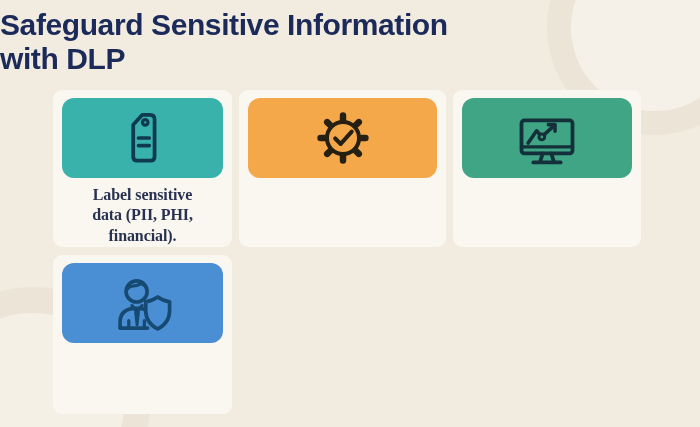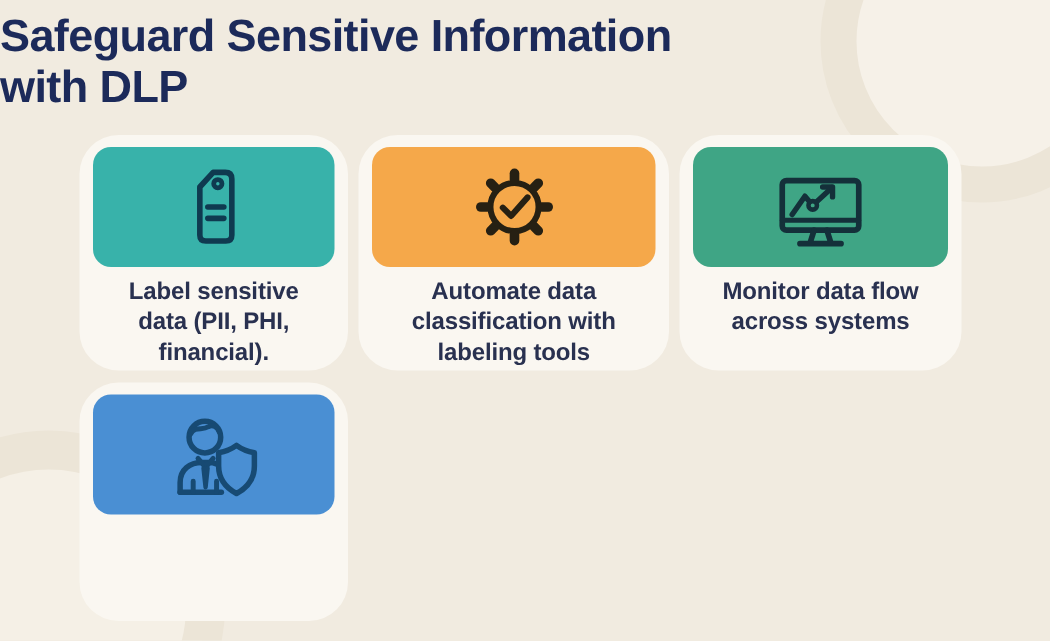--- a/index.html
+++ b/index.html
@@ -28,22 +28,23 @@
   }
   .cards {
     position:absolute; left:53px; top:90px;
     display:grid;
     grid-template-columns:179px 207px 188px;
     grid-template-rows:157px 159px;
     gap:8px 7px;
   }
   .card {
     background: var(--card-bg, #faf7f1);
-    border-radius:26px;
+    border-radius:9px;
     padding:8px 9px 15px;
+    font-family:Liberation Serif, serif;
   }
   .card-header {
     height:80px; border-radius:12px;
     background: var(--card-color);
     color: var(--icon-color, #1f2937);
     display:flex; align-items:center; justify-content:center;
   }
   .card-header svg { display:block; }
   .icon-drop { transform:translateY(9px); }
   .icon-drop-sm { transform:translateY(6px); }
@@ -93,40 +94,35 @@
           <path d="M36 16 V11.5"></path>
           <path d="M21.9 21.9 L18.7 18.7"></path>
           <path d="M16 36 H11.5"></path>
           <path d="M21.9 50.1 L18.7 53.3"></path>
           <path d="M36 56 V60.5"></path>
           <path d="M50.1 50.1 L53.3 53.3"></path>
         </g>
         <path d="M27.5 36.5 L33.5 42.5 L45.5 29"></path>
       </svg>
     </div>
-    <p class="card-text">Automate data
-classification with
-labeling tools</p>
   </div>
 
 
 
   <div class="card" style="--card-color: #3fa585; --icon-color: #14303a;">
     <div class="card-header">
       <svg class="icon-drop-sm" width="68" height="68" viewBox="0 0 72 72" fill="none" stroke="currentColor" stroke-width="4" stroke-linecap="round" stroke-linejoin="round">
         <rect x="9" y="11" width="54" height="35" rx="3"></rect>
         <path d="M9 39 H63" stroke-width="3.4"></path>
         <path d="M31.5 46 L28.5 55.5 M40.5 46 L43.5 55.5 M21.5 55.5 H50.5"></path>
         <path d="M16 35 L25 22 L30.5 28.5 L44 16" stroke-width="3.8"></path>
         <path d="M37.5 15.5 H44.5 V22.5" stroke-width="3.8"></path>
         <circle cx="30.5" cy="28.5" r="3" fill="var(--card-color)" stroke-width="3.2"></circle>
       </svg>
     </div>
-    <p class="card-text">Monitor data flow
-across systems</p>
   </div>
 
   <div class="card" style="--card-color: #4a8fd3; --icon-color: #174a73;">
     <div class="card-header">
       <svg class="icon-drop-xs" width="66" height="66" viewBox="0 0 72 72" fill="none" stroke="currentColor" stroke-width="4" stroke-linecap="round" stroke-linejoin="round">
         <circle cx="29" cy="19" r="11.5"></circle>
         <path d="M18.5 17 C22 10.5 27 14.5 31.5 11.5 C35 9.5 38.2 12 39.4 15.2" stroke-width="3.6"></path>
         <path d="M11 59 V52 C11 42.5 18 37.5 27 37.5 H31.5 C36.5 37.5 40.5 39.5 43 42.5"></path>
         <path d="M11 59 H41"></path>
         <path d="M20.5 51 V59 M37.5 51 V59" stroke-width="3.6"></path>

